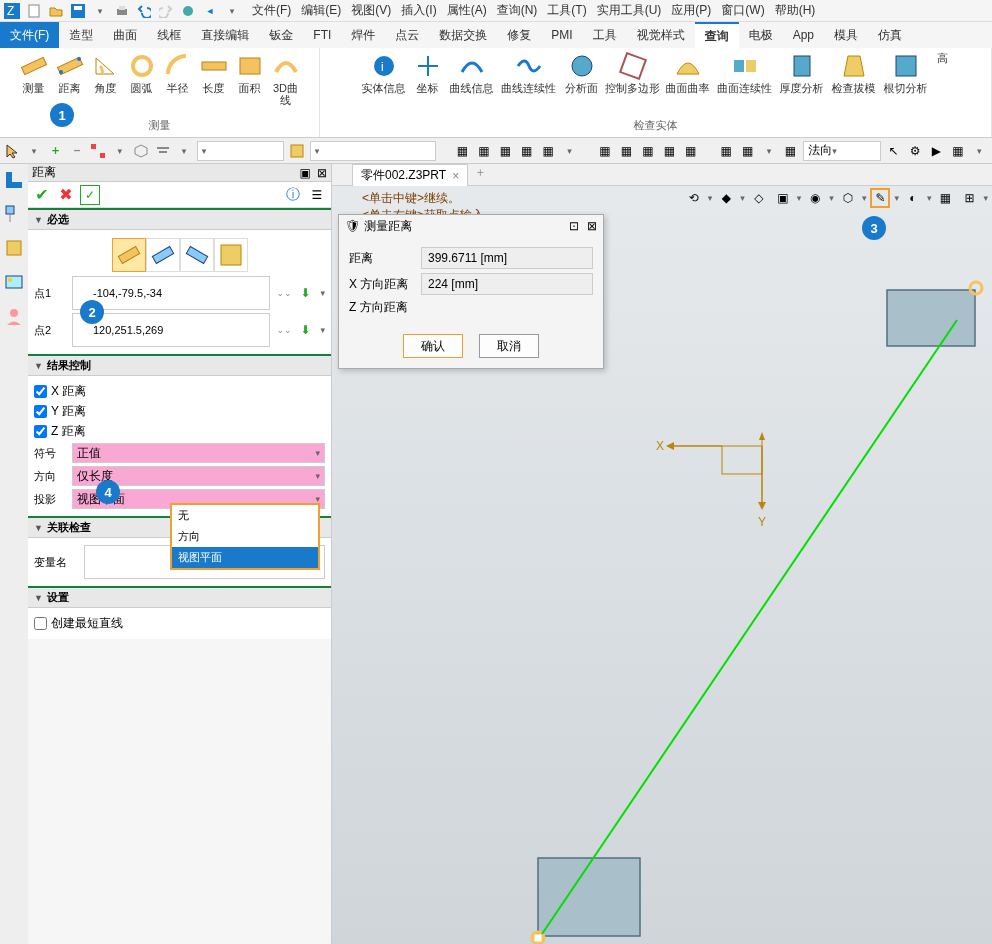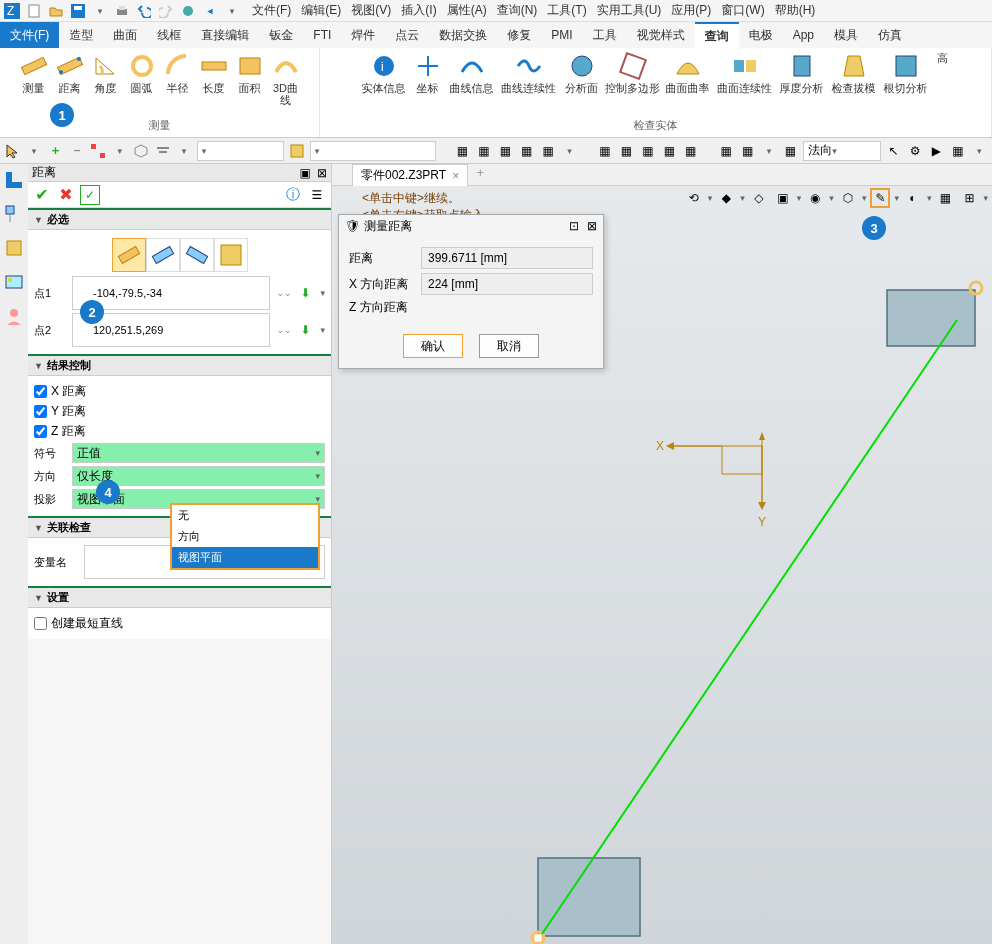--- a/index.html
+++ b/index.html
@@ -37,21 +37,21 @@
 .iconrow{display:flex;gap:0px;margin:4px auto;justify-content:center;}
 .iconrow .ib{width:34px;height:34px;border:1px solid #ddd;display:flex;align-items:center;justify-content:center;background:#fff;}
 .iconrow .ib.sel{background:#ffe8a6;border-color:#f0a030;}
 .formrow{display:flex;align-items:center;gap:6px;margin:3px 0;}
 .formrow label{width:32px;font-size:11px;}
 .formrow input[type=text]{flex:1;height:34px;border:1px solid #ccc;padding:0 20px;font-size:11px;}
 .formrow .chev{width:14px;color:#888;font-size:9px;}
 .chkrow{display:flex;align-items:center;gap:4px;margin:3px 0;font-size:11px;}
 .selrow{display:flex;align-items:center;gap:6px;margin:3px 0;}
 .selrow label{width:32px;font-size:11px;}
-.selrow .sel{flex:1;height:20px;border:1px solid #ccc;background:#86efac;padding:0 4px;font-size:11px;display:flex;align-items:center;justify-content:space-between;}
+.selrow .sel{flex:1;height:20px;border:1px solid #ccc;background:#f9a8d4;padding:0 4px;font-size:11px;display:flex;align-items:center;justify-content:space-between;}
 .dropdown-open{position:absolute;left:170px;top:503px;width:150px;background:#fff;border:2px solid #f0a030;z-index:50;}
 .dropdown-open .opt{padding:3px 6px;font-size:11px;}
 .dropdown-open .opt.hl{background:#1979ca;color:#fff;}
 .canvas-area{flex:1;position:relative;background:linear-gradient(#e6eaed,#d0d5d9);}
 .doc-tabs{height:22px;background:#f0f0f0;display:flex;align-items:flex-start;border-bottom:1px solid #ccc;}
 .doc-tab{background:#fff;padding:2px 8px;border:1px solid #ccc;border-bottom:none;display:flex;align-items:center;gap:6px;margin-left:20px;}
 .doc-tab .x{color:#888;cursor:pointer;}
 .doc-add{margin-left:6px;color:#888;}
 .hints{position:absolute;top:26px;left:30px;font-size:11px;color:#7a3e00;}
 .view-toolbar{position:absolute;top:24px;right:4px;display:flex;gap:4px;align-items:center;}

